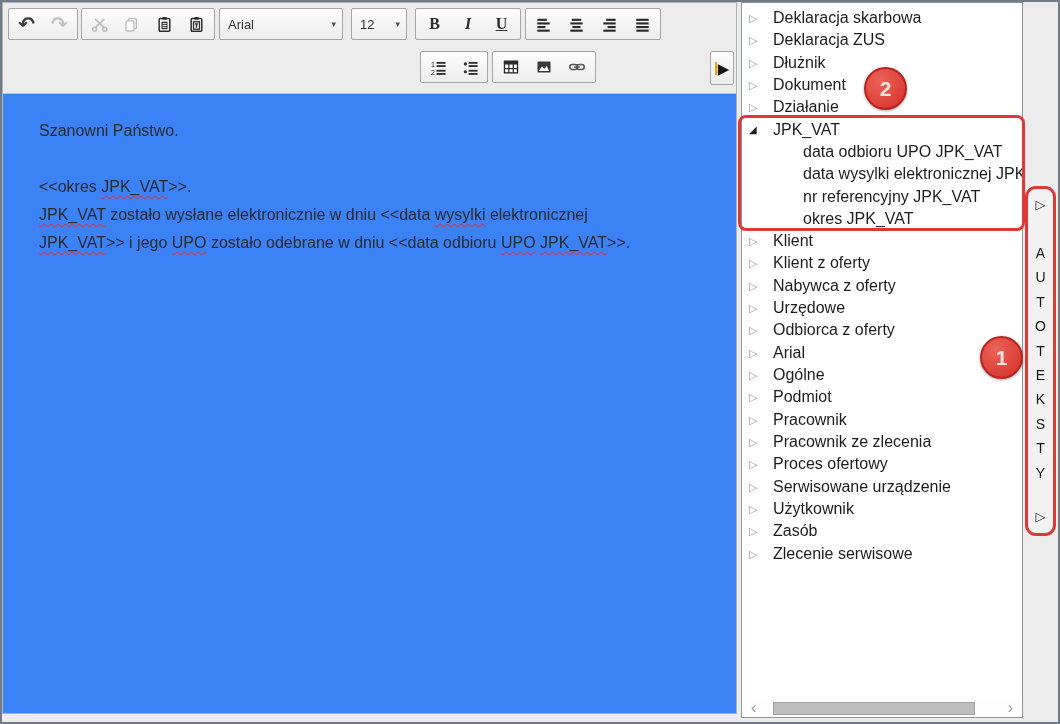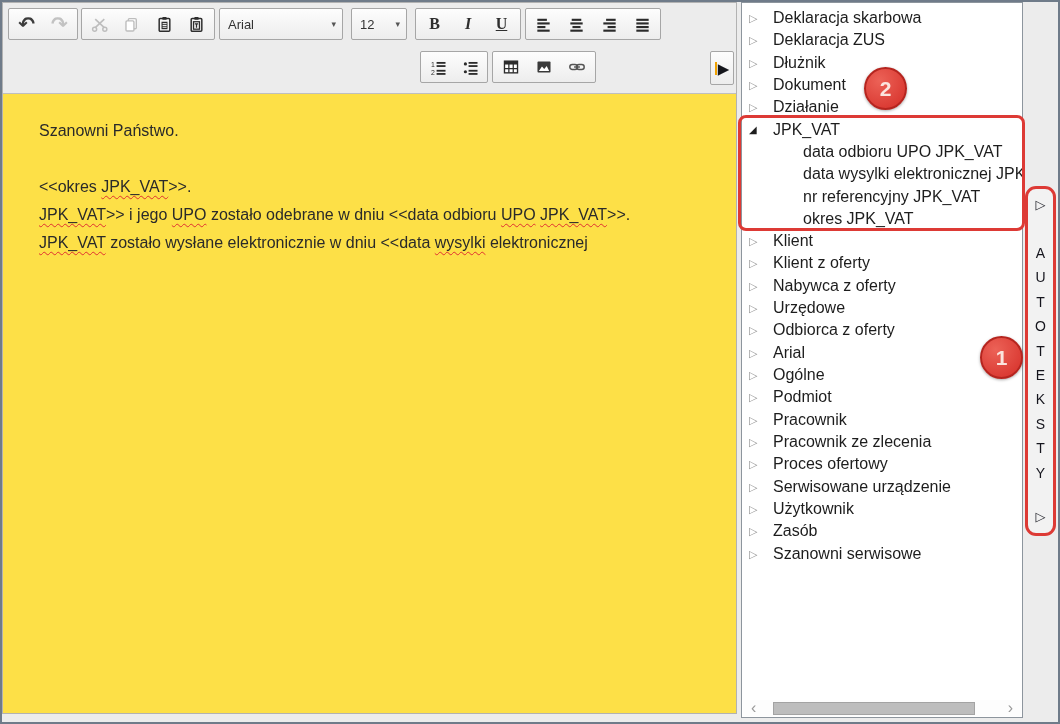--- a/index.html
+++ b/index.html
@@ -17,21 +17,21 @@
   .ddtext{font-size:13px;color:#333;padding-left:8px;flex:1;text-align:left;}
   .caret{font-size:9px;color:#555;padding-right:6px;}
   .biu{font-family:"Liberation Serif","DejaVu Serif",serif;font-size:16px;font-weight:bold;color:#2e2e2e;}
   .biu.it{font-style:italic;}
   .biu.un{text-decoration:underline;}
   #collapse-btn{position:absolute;left:707px;top:48px;width:24px;height:34px;box-sizing:border-box;
                 border:1px solid #a6a6a6;border-radius:2px;background:linear-gradient(#fdfdfd,#ededed);
                 display:flex;align-items:center;justify-content:center;}
   #collapse-btn .accent{width:2px;height:13px;background:#f0a202;margin-right:1px;}
   #collapse-btn .glyph{font-size:15px;color:#15161c;font-weight:normal;}
-  #editor-content{position:absolute;left:0;top:90px;right:0;bottom:0;background:#fde047;
+  #editor-content{position:absolute;left:0;top:90px;right:0;bottom:0;background:#3b82f6;
                   border-top:1px solid #bfbfbf;padding:23px 36px;box-sizing:border-box;
                   font-size:16px;color:#2a2a2a;line-height:28px;white-space:nowrap;overflow:hidden;}
   .sp{text-decoration:underline wavy #e03030;text-decoration-thickness:1px;text-underline-offset:3px;}
   
   #tree-panel{position:absolute;left:739px;top:0;width:282px;height:716px;box-sizing:border-box;
               border:1px solid #8d959d;background:#fff;overflow:hidden;}
   #tree-list{padding-top:4px;}
   .tree-row{height:22.32px;line-height:22.32px;font-size:16px;color:#1d1d1d;white-space:nowrap;
             display:flex;align-items:center;}
   .tri{width:12px;margin-left:7px;font-size:11px;color:#8f8f8f;text-align:left;flex:0 0 auto;}
@@ -228,22 +228,22 @@
     <div id="collapse-btn">
       <span class="accent"></span>
       <span class="glyph">▶</span>
     </div>
 
     <div id="editor-content">
       <div>
           <div><span>Szanowni Państwo.</span></div>
           <div>&nbsp;</div>
           <div><span>&lt;&lt;okres </span><span class="sp">JPK_VAT</span><span>&gt;&gt;.</span></div>
+          <div><span class="sp">JPK_VAT</span><span> zostało wysłane elektronicznie w dniu &lt;&lt;data </span><span class="sp">wysylki</span><span> elektronicznej</span></div>
           <div><span class="sp">JPK_VAT</span><span>&gt;&gt; i jego </span><span class="sp">UPO</span><span> zostało odebrane w dniu &lt;&lt;data odbioru </span><span class="sp">UPO</span><span> </span><span class="sp">JPK_VAT</span><span>&gt;&gt;.</span></div>
-          <div><span class="sp">JPK_VAT</span><span> zostało wysłane elektronicznie w dniu &lt;&lt;data </span><span class="sp">wysylki</span><span> elektronicznej</span></div>
         </div>
     </div>
   </div>
 
   <div id="tree-panel">
     <div id="tree-list">
         <div class="tree-row">
           <span class="tri">▷</span>
           <span class="tlab">Deklaracja skarbowa</span>
         </div>
@@ -330,21 +330,21 @@
         <div class="tree-row">
           <span class="tri">▷</span>
           <span class="tlab">Użytkownik</span>
         </div>
         <div class="tree-row">
           <span class="tri">▷</span>
           <span class="tlab">Zasób</span>
         </div>
         <div class="tree-row">
           <span class="tri">▷</span>
-          <span class="tlab">Szanowni serwisowe</span>
+          <span class="tlab">Zlecenie serwisowe</span>
         </div>
       </div>
     <div id="tree-hscroll">
       <span class="chev" id="chev-left">‹</span>
       <span class="chev" id="chev-right">›</span>
       <div id="hthumb"></div>
     </div>
   </div>
 
   <div id="side-bar">

